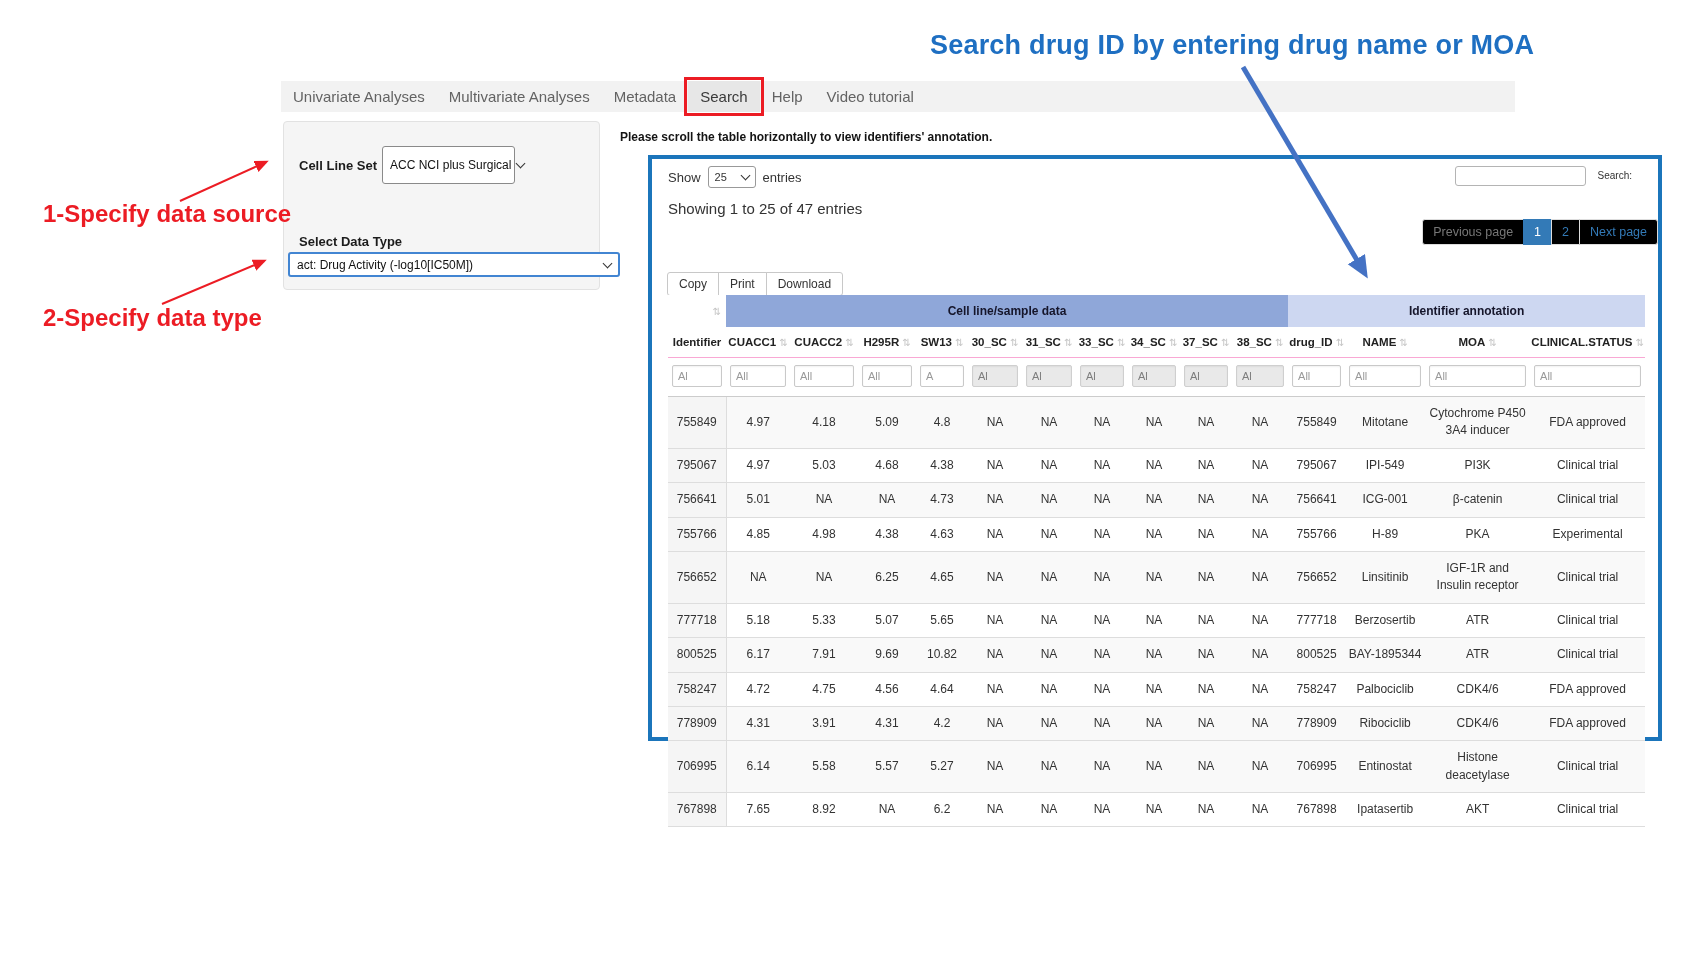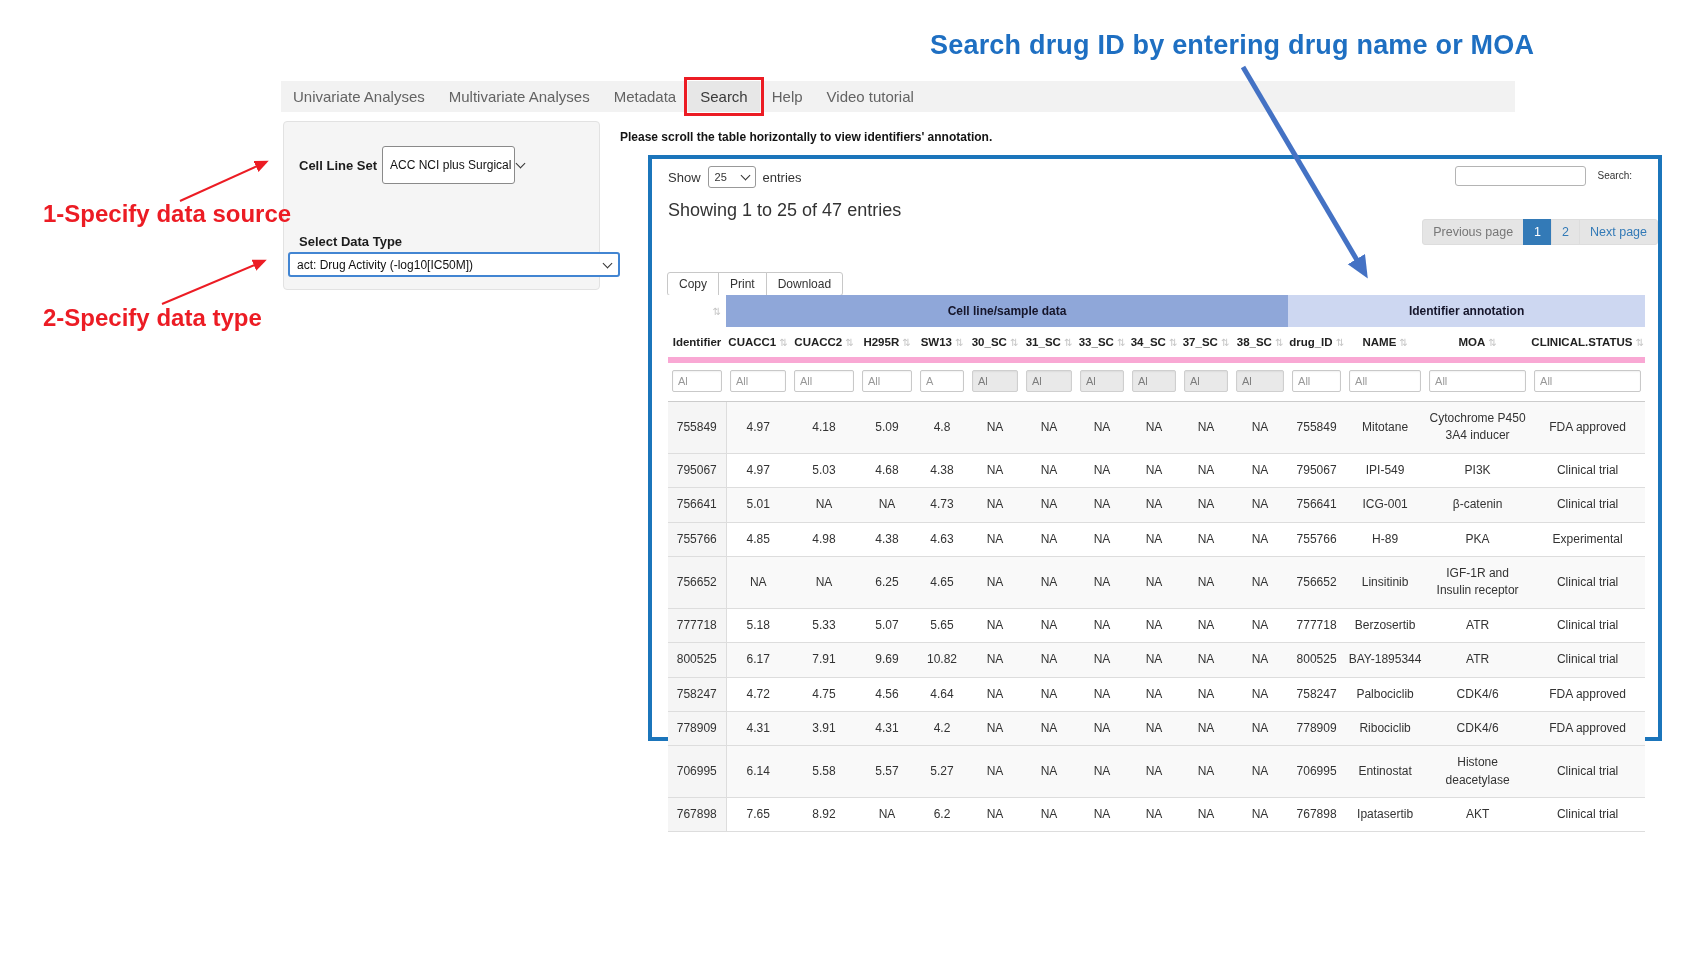--- a/index.html
+++ b/index.html
@@ -21,40 +21,40 @@
   .sel-cls{width:133px;height:38px;margin-left:5px;}
   .dtlbl{position:absolute;left:15px;top:112px;}
   .sel-dt{position:absolute;left:4px;top:130px;width:332px;height:25px;border:2px solid #4285d2;border-radius:3px;}
   .chev{width:6px;height:6px;border-right:1.7px solid #333;border-bottom:1.7px solid #333;transform:rotate(45deg);flex:none;margin-top:-3px;margin-left:6px;}
   
   .note{position:absolute;left:620px;top:130px;font-size:12px;font-weight:bold;color:#141414;}
   
   .container{position:absolute;left:648px;top:155px;width:1014px;height:586px;border:4px solid #1b75bb;box-sizing:border-box;background:#fff;}
   .show-row{position:absolute;left:16px;top:7px;display:flex;align-items:center;font-size:13px;color:#333;gap:7px;}
   .len-select{width:48px;height:22px;border:1px solid #999;border-radius:3px;background:#fff;display:flex;align-items:center;justify-content:space-between;padding:0 6px;font-size:11px;box-sizing:border-box;cursor:pointer;}
-  .showing{position:absolute;left:16px;top:41px;font-size:18px;color:#333;}
+  .showing{position:absolute;left:16px;top:41px;font-size:15px;color:#333;}
   .search-input{position:absolute;right:72px;top:7px;width:131px;height:20px;border:1px solid #b4b4b4;border-radius:3px;box-sizing:border-box;outline:none;font-size:12px;padding:0 5px;}
   .search-label{position:absolute;right:26px;top:11px;font-size:10px;color:#333;}
   .pagination{position:absolute;right:0px;top:60px;display:flex;font-size:12.5px;}
-  .page-btn{border:1px solid #ddd;background:#e5e5e5;color:#337ab7;padding:5px 10px;margin-left:-1px;cursor:pointer;white-space:nowrap;}
+  .page-btn{border:1px solid #ddd;background:#000000;color:#337ab7;padding:5px 10px;margin-left:-1px;cursor:pointer;white-space:nowrap;}
   .page-btn.prev{color:#777;border-radius:3px 0 0 3px;}
   .page-btn.active{background:#337ab7;border-color:#337ab7;color:#fff;}
   .page-btn.next{border-radius:0 3px 3px 0;}
   .btn-group{position:absolute;left:16px;top:113px;display:flex;}
   .dt-btn{border:1px solid #c8c8c8;background:#fff;color:#333;font-size:12px;padding:4px 11px;margin-left:-1px;cursor:pointer;}
   .dt-btn:first-child{border-radius:3px 0 0 3px;}
   .dt-btn:last-child{border-radius:0 3px 3px 0;}
   
   .dt-table{position:absolute;left:16px;top:136px;width:977px;border-collapse:collapse;table-layout:fixed;font-size:12px;color:#333;}
   .dt-table th,.dt-table td{text-align:center;overflow:hidden;}
   .g-row th{height:30px;font-size:12px;font-weight:bold;color:#15152a;}
   .g-empty{background:#fff;text-align:right !important;padding-right:5px;}
   .g-cls{background:#8fa7d9;}
   .g-ann{background:#cdd7f1;}
-  .h-row th{font-weight:bold;font-size:11.5px;color:#222;padding:9px 1px;border-bottom:6px solid #f9a8d4;white-space:nowrap;}
+  .h-row th{font-weight:bold;font-size:11.5px;color:#222;padding:9px 1px;border-bottom:1px solid #f9a8d4;white-space:nowrap;}
   .sort-icon{color:#c4c4c4;font-size:10px;margin-left:3px;font-weight:normal;}
   .f-row td{padding:7px 4px 9px;border-bottom:1px solid #ccc;}
   .filter-box{height:20px;border:1px solid #c9c9c9;border-radius:2px;background:#fff;font-size:11px;color:#999;display:flex;align-items:center;padding-left:5px;overflow:hidden;box-shadow:inset 0 1px 2px rgba(0,0,0,.06);cursor:text;white-space:nowrap;}
   .filter-box.disabled{background:#e9e9e9;color:#7d7d7d;border-color:#cfcfcf;}
   .d-row td{padding:8px 3px;border-top:1px solid #ddd;line-height:1.45;}
   .d-row:last-child td{border-bottom:1px solid #ddd;}
   .d-row.odd td{background:#f9f9f9;}
   .d-row td.id-col,.dt-table .id-col{background:#f5f5f5 !important;border-right:1px solid #ddd;}
   
   .red-note{position:absolute;color:#ec1c24;font-weight:bold;font-size:24px;white-space:nowrap;}

